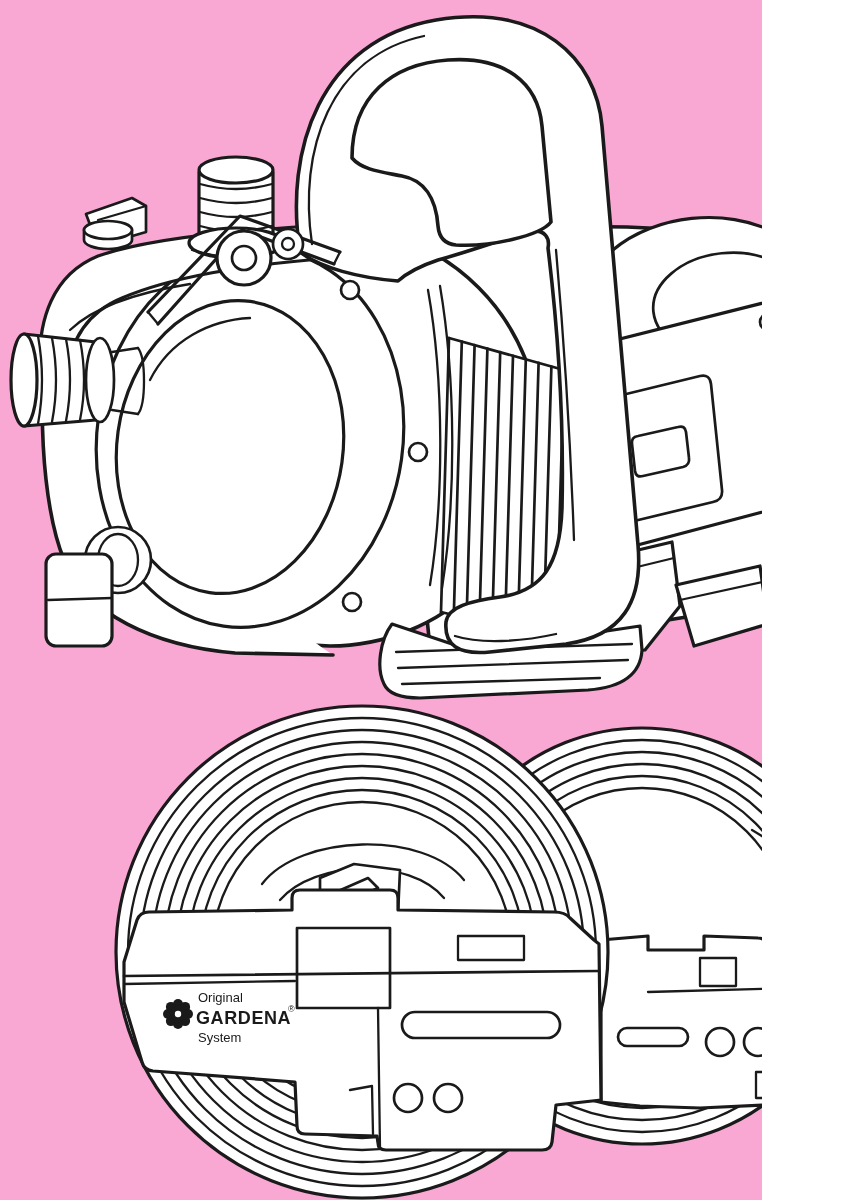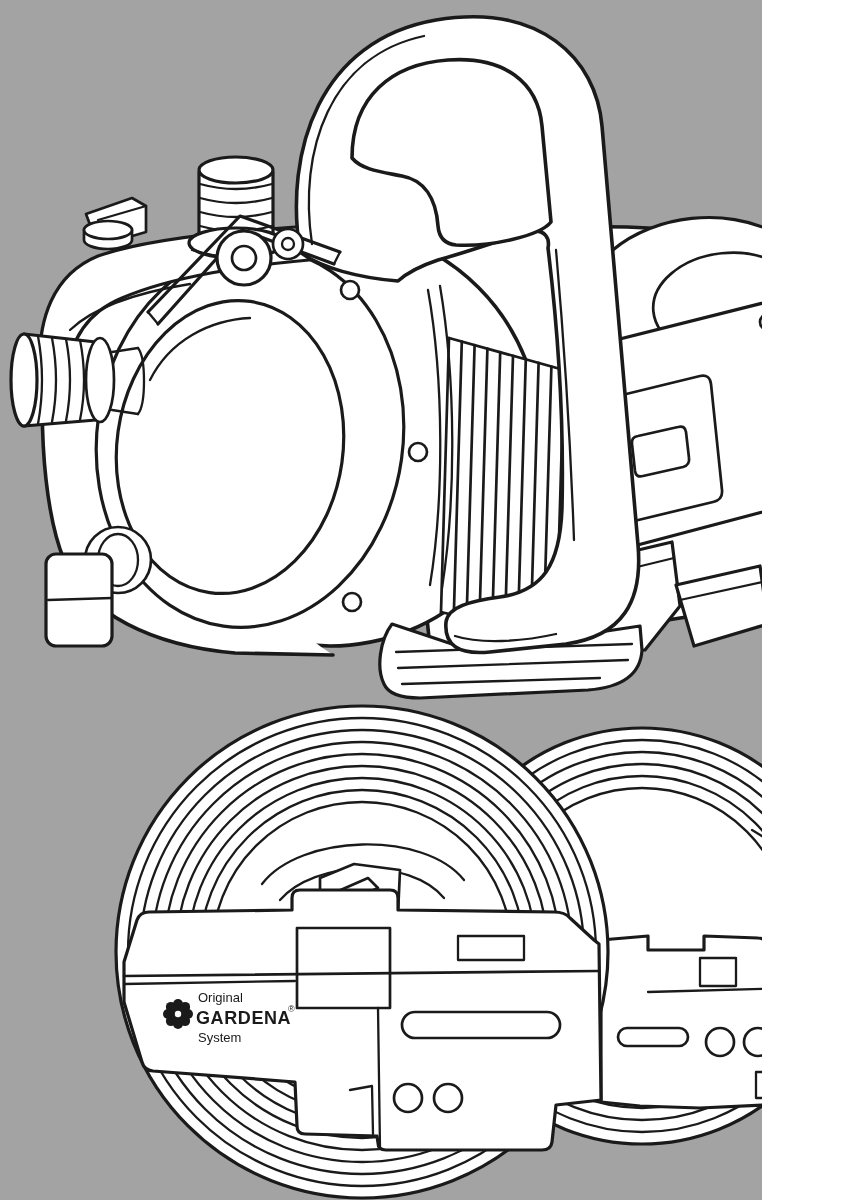--- a/index.html
+++ b/index.html
@@ -4,21 +4,21 @@
 <style>
   html, body {
     margin: 0;
     padding: 0;
     background: #ffffff;
   }
   .page {
     position: relative;
     width: 762px;
     height: 1200px;
-    background: #a3a3a3;
+    background: #f9a8d4;
     overflow: hidden;
     font-family: "Liberation Sans", sans-serif;
   }
   svg { display: block; }
   .ln  { fill: none; stroke: #1a1a1a; stroke-width: 3.2; stroke-linecap: round; stroke-linejoin: round; }
   .ln-thick { fill: none; stroke: #1a1a1a; stroke-width: 3.6; stroke-linecap: round; stroke-linejoin: round; }
   .ln-fine  { fill: none; stroke: #1a1a1a; stroke-width: 2.3; stroke-linecap: round; stroke-linejoin: round; }
   .ln-mid   { fill: none; stroke: #1a1a1a; stroke-width: 2.7; stroke-linecap: round; stroke-linejoin: round; }
   .wh  { fill: #ffffff; stroke: #1a1a1a; stroke-width: 3.2; stroke-linecap: round; stroke-linejoin: round; }
   .wh-thick { fill: #ffffff; stroke: #1a1a1a; stroke-width: 3.6; stroke-linecap: round; stroke-linejoin: round; }

